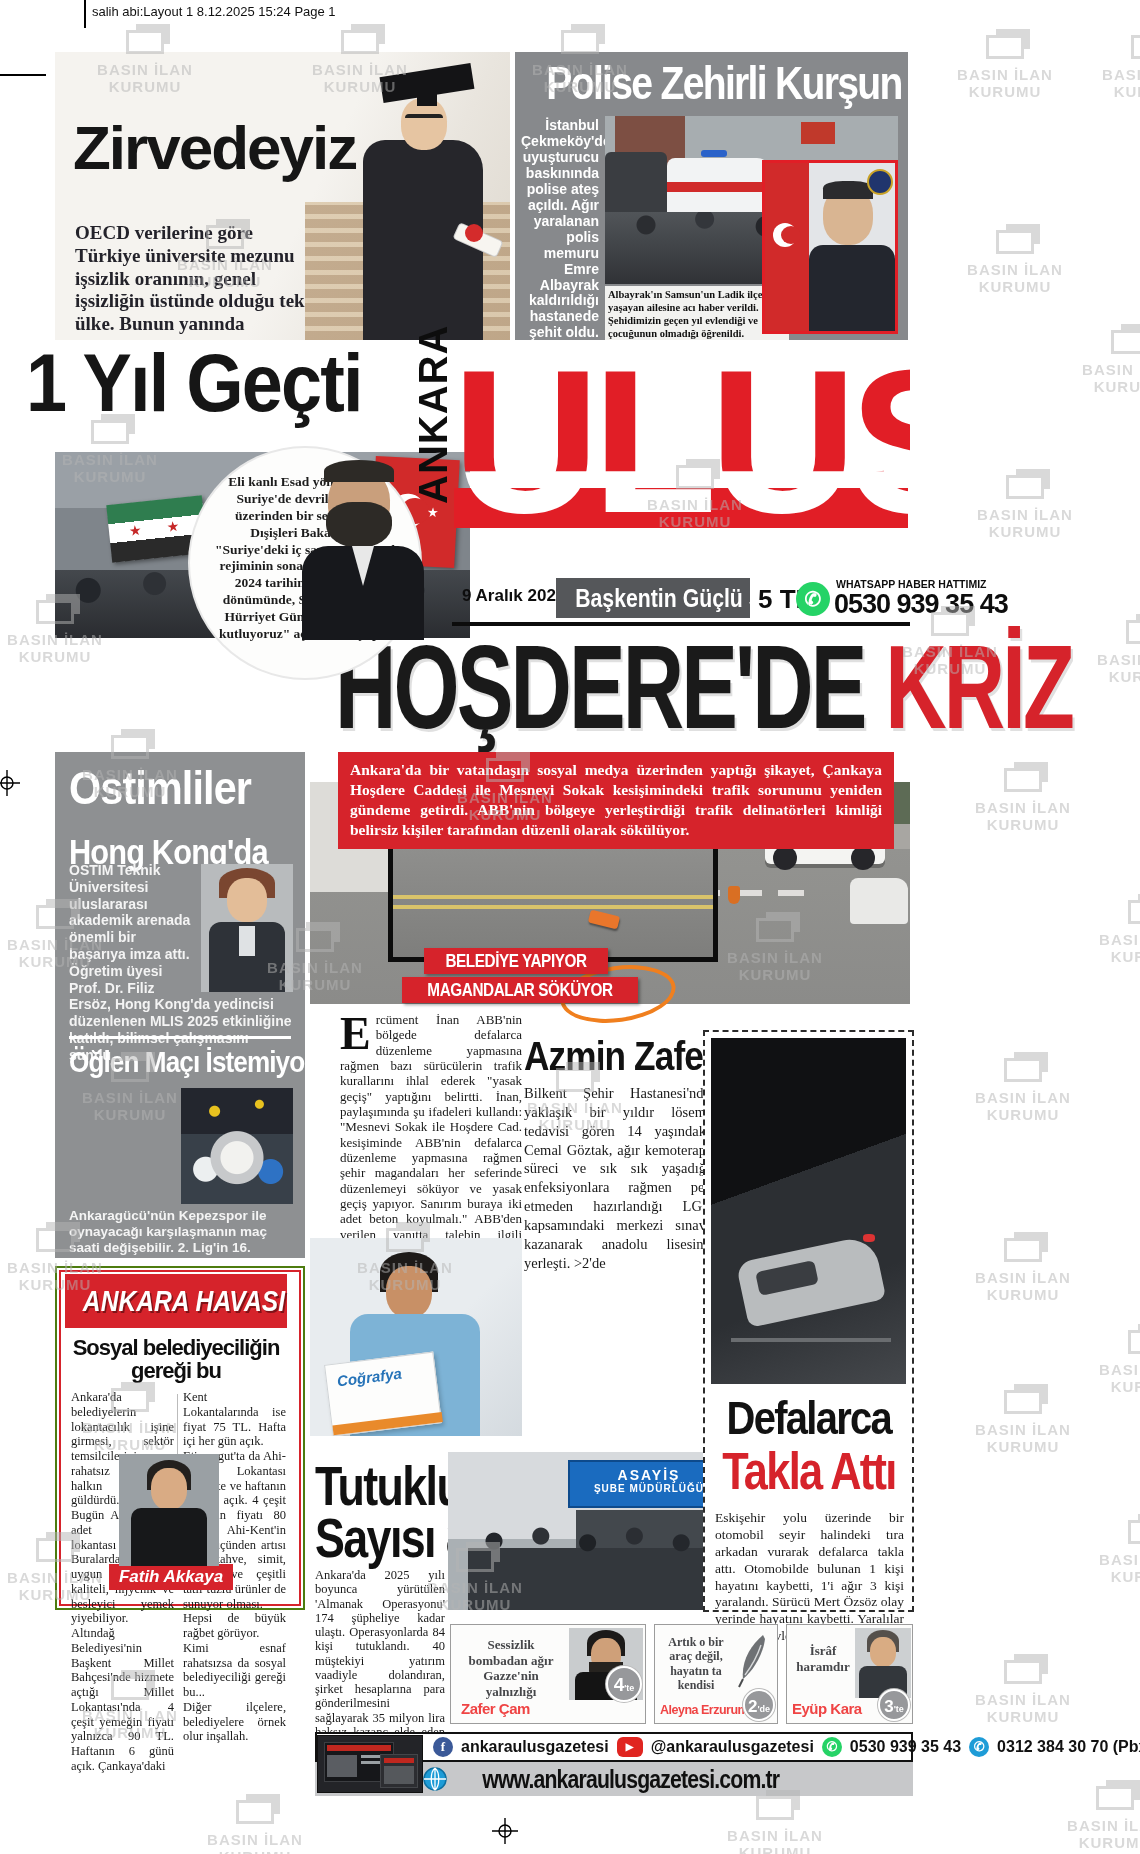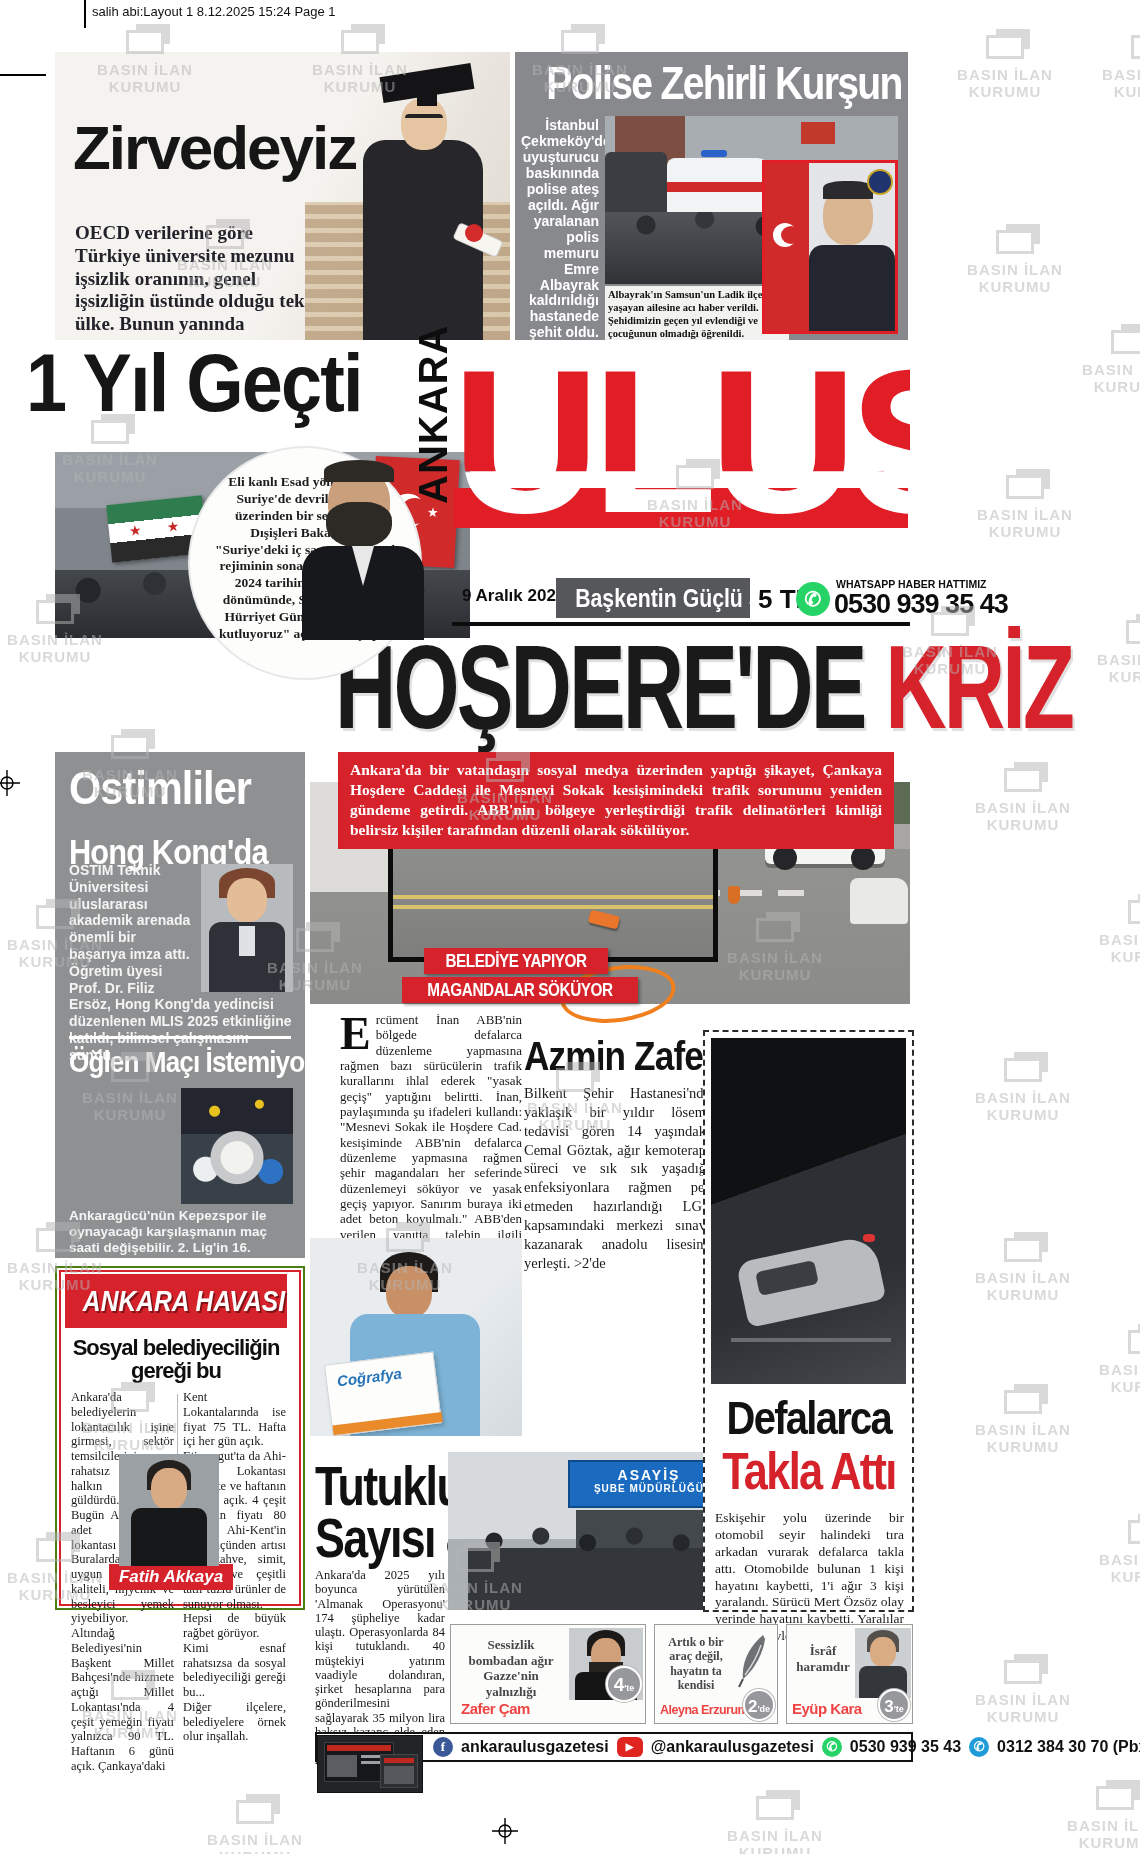--- a/index.html
+++ b/index.html
@@ -341,20 +341,27 @@
   <div class="abs fbar">
     <span class="ic" style="background:#3b5998;font-family:var(--serif);">f</span>
     <span class="t">ankaraulusgazetesi</span>
     <span class="ic" style="background:#e02520;border-radius:6px;width:26px;font-size:10px;">▶</span>
     <span class="t">@ankaraulusgazetesi</span>
     <span class="ic" style="background:#25d366;">✆</span>
     <span class="t">0530 939 35 43</span>
     <span class="ic" style="background:#1e9cd7;">✆</span>
     <span class="t">0312 384 30 70 (Pbx)</span>
   </div>
+  <div class="abs gbar">
+    <svg width="26" height="26" viewBox="0 0 26 26">
+      <circle cx="13" cy="13" r="11" fill="#1e9cd7" stroke="#0d6fa0" stroke-width="1.5"></circle>
+      <path d="M2 13h22M13 2v22M13 2c5 4 5 18 0 22M13 2c-5 4-5 18 0 22" stroke="#fff" stroke-width="1.3" fill="none"></path>
+    </svg>
+    <span class="url condc">www.ankaraulusgazetesi.com.tr</span>
+  </div>
   <div class="abs photo" style="left:317px;top:1735px;width:106px;height:58px;background:#232428;z-index:5;border:1px solid #111;">
     <div class="shape" style="left:6px;top:6px;width:70px;height:40px;background:#16171a;border:1px solid #3c3e42;">
       <div class="shape" style="left:2px;top:2px;width:64px;height:6px;background:#c0271f;"></div>
       <div class="shape" style="left:2px;top:12px;width:30px;height:22px;background:#5a5d62;"></div>
       <div class="shape" style="left:36px;top:12px;width:28px;height:3px;background:#9aa0a4;"></div>
       <div class="shape" style="left:36px;top:18px;width:28px;height:3px;background:#9aa0a4;"></div>
     </div>
     <div class="shape" style="left:62px;top:18px;width:38px;height:34px;background:#2c2d31;border:1px solid #44464a;">
       <div class="shape" style="left:3px;top:3px;width:30px;height:5px;background:#c0271f;"></div>
       <div class="shape" style="left:3px;top:11px;width:30px;height:18px;background:#55585c;"></div>

